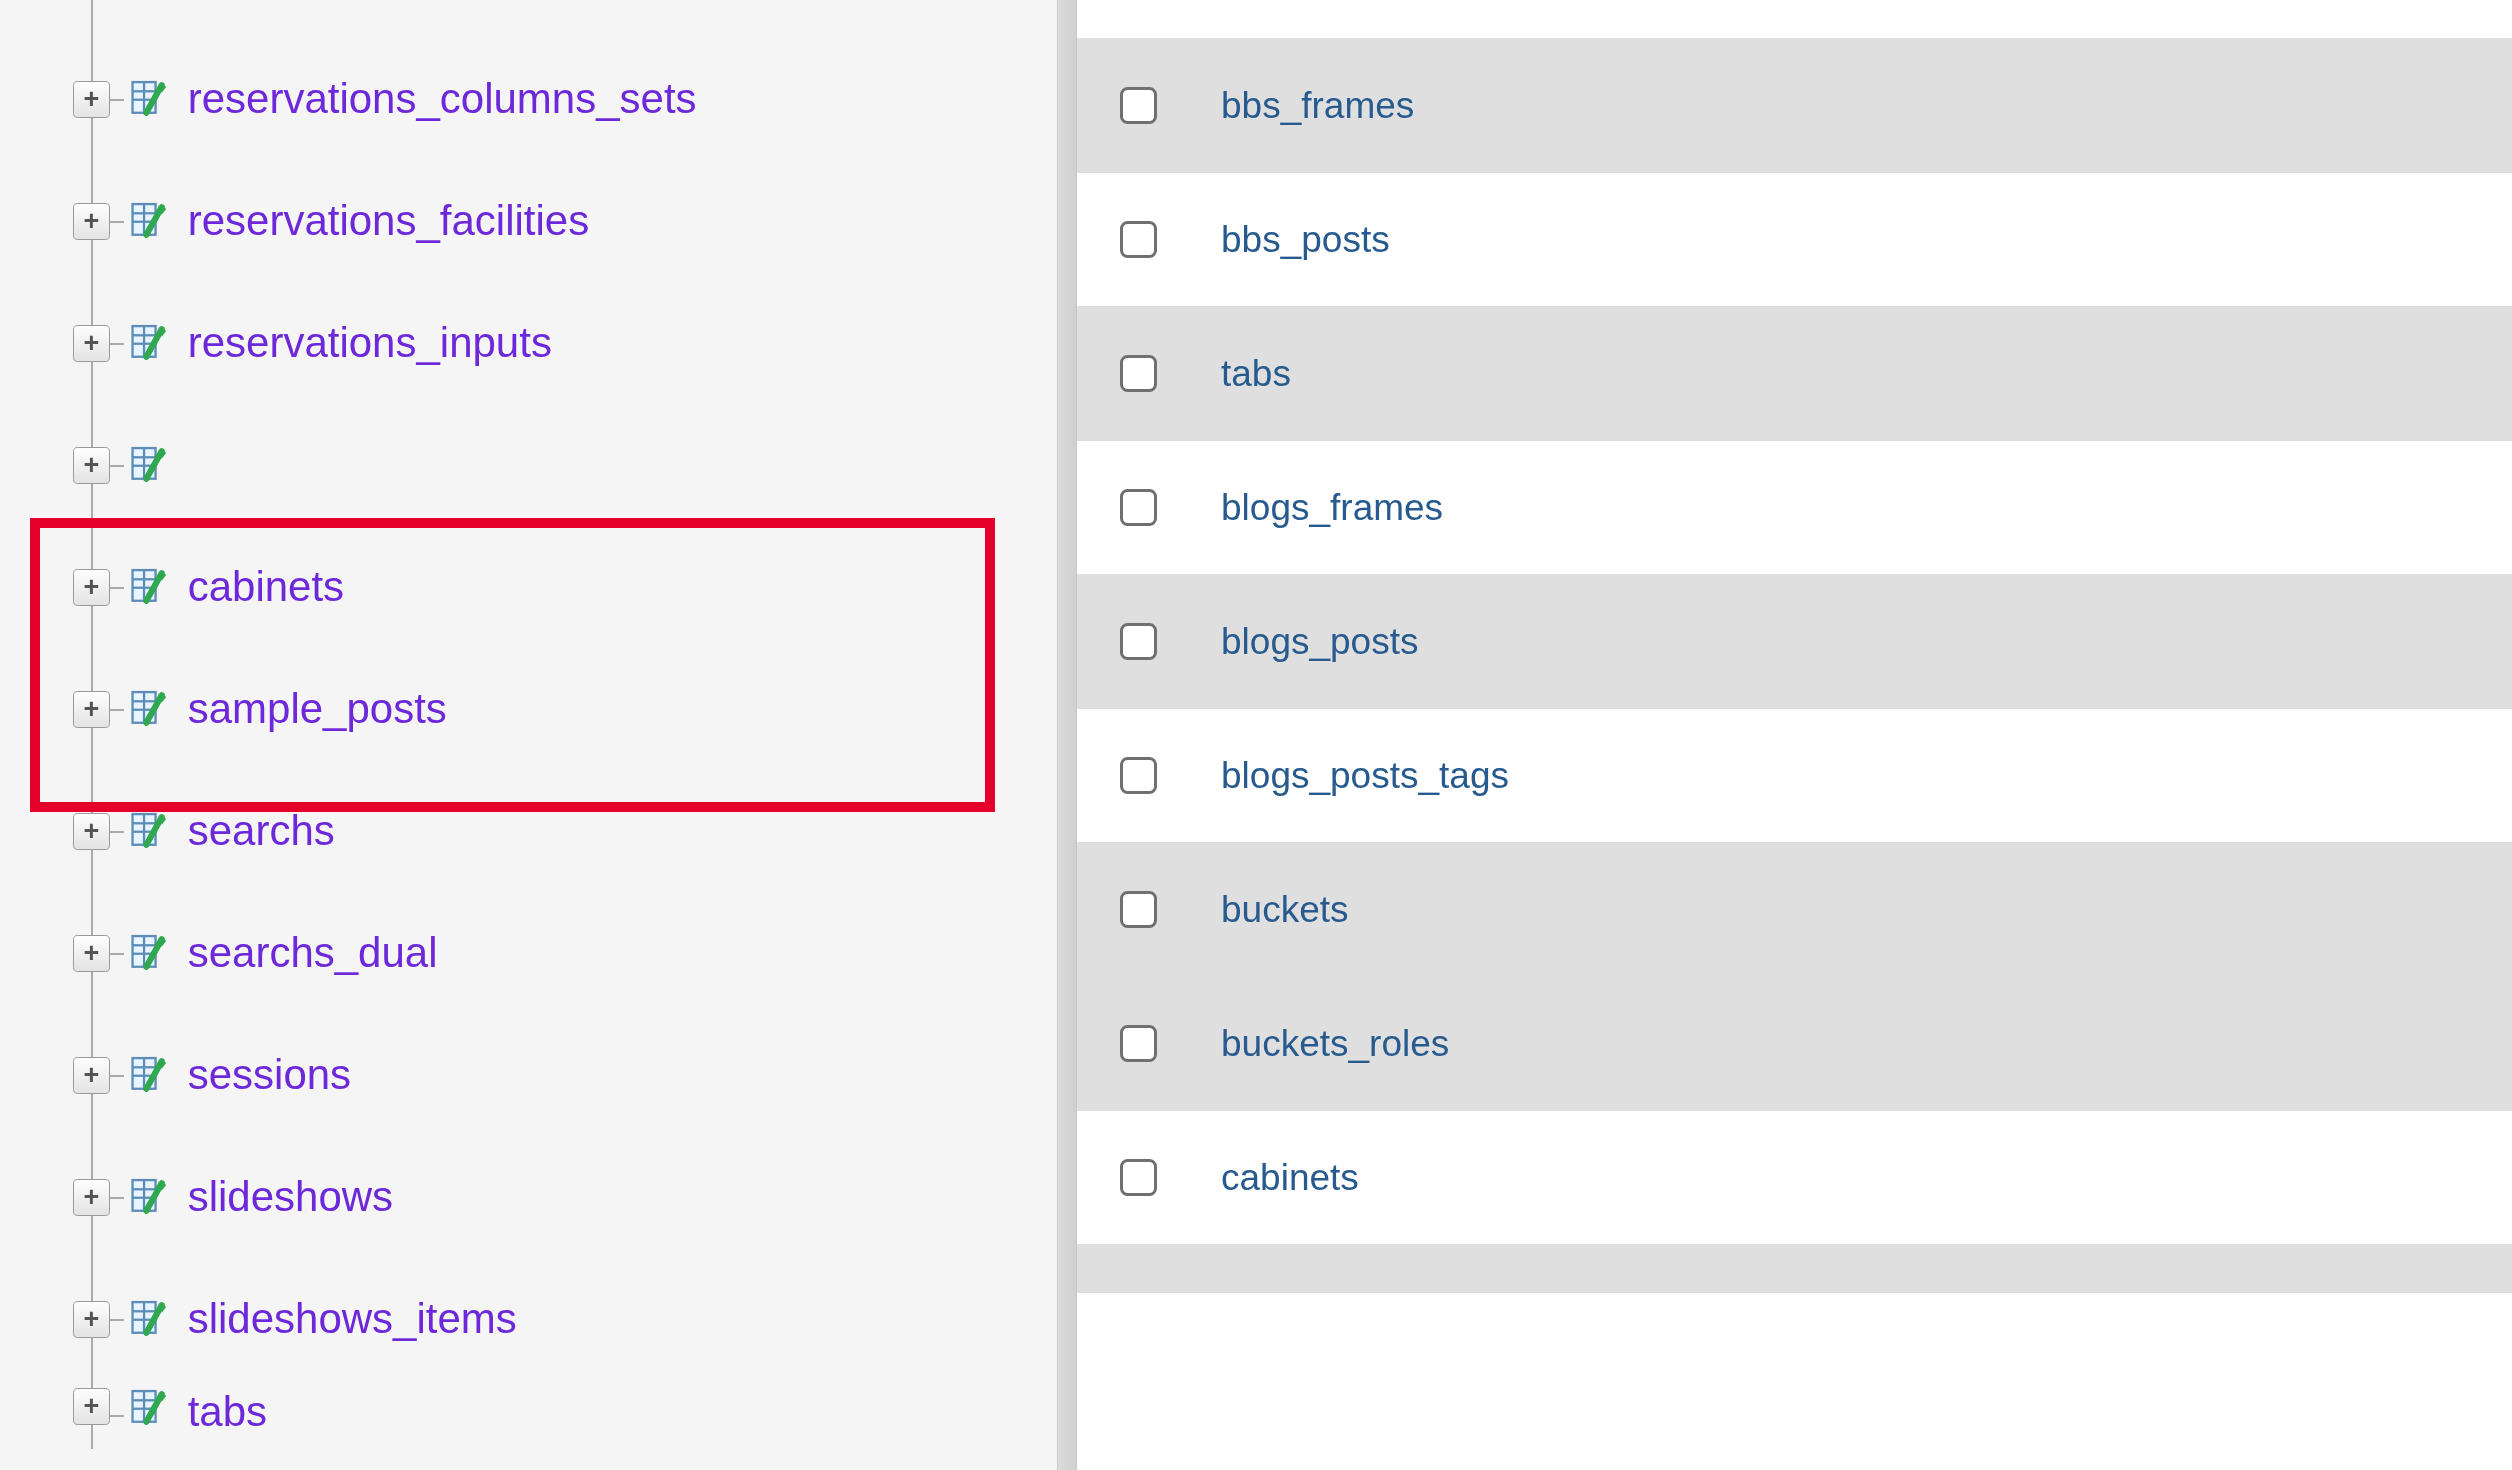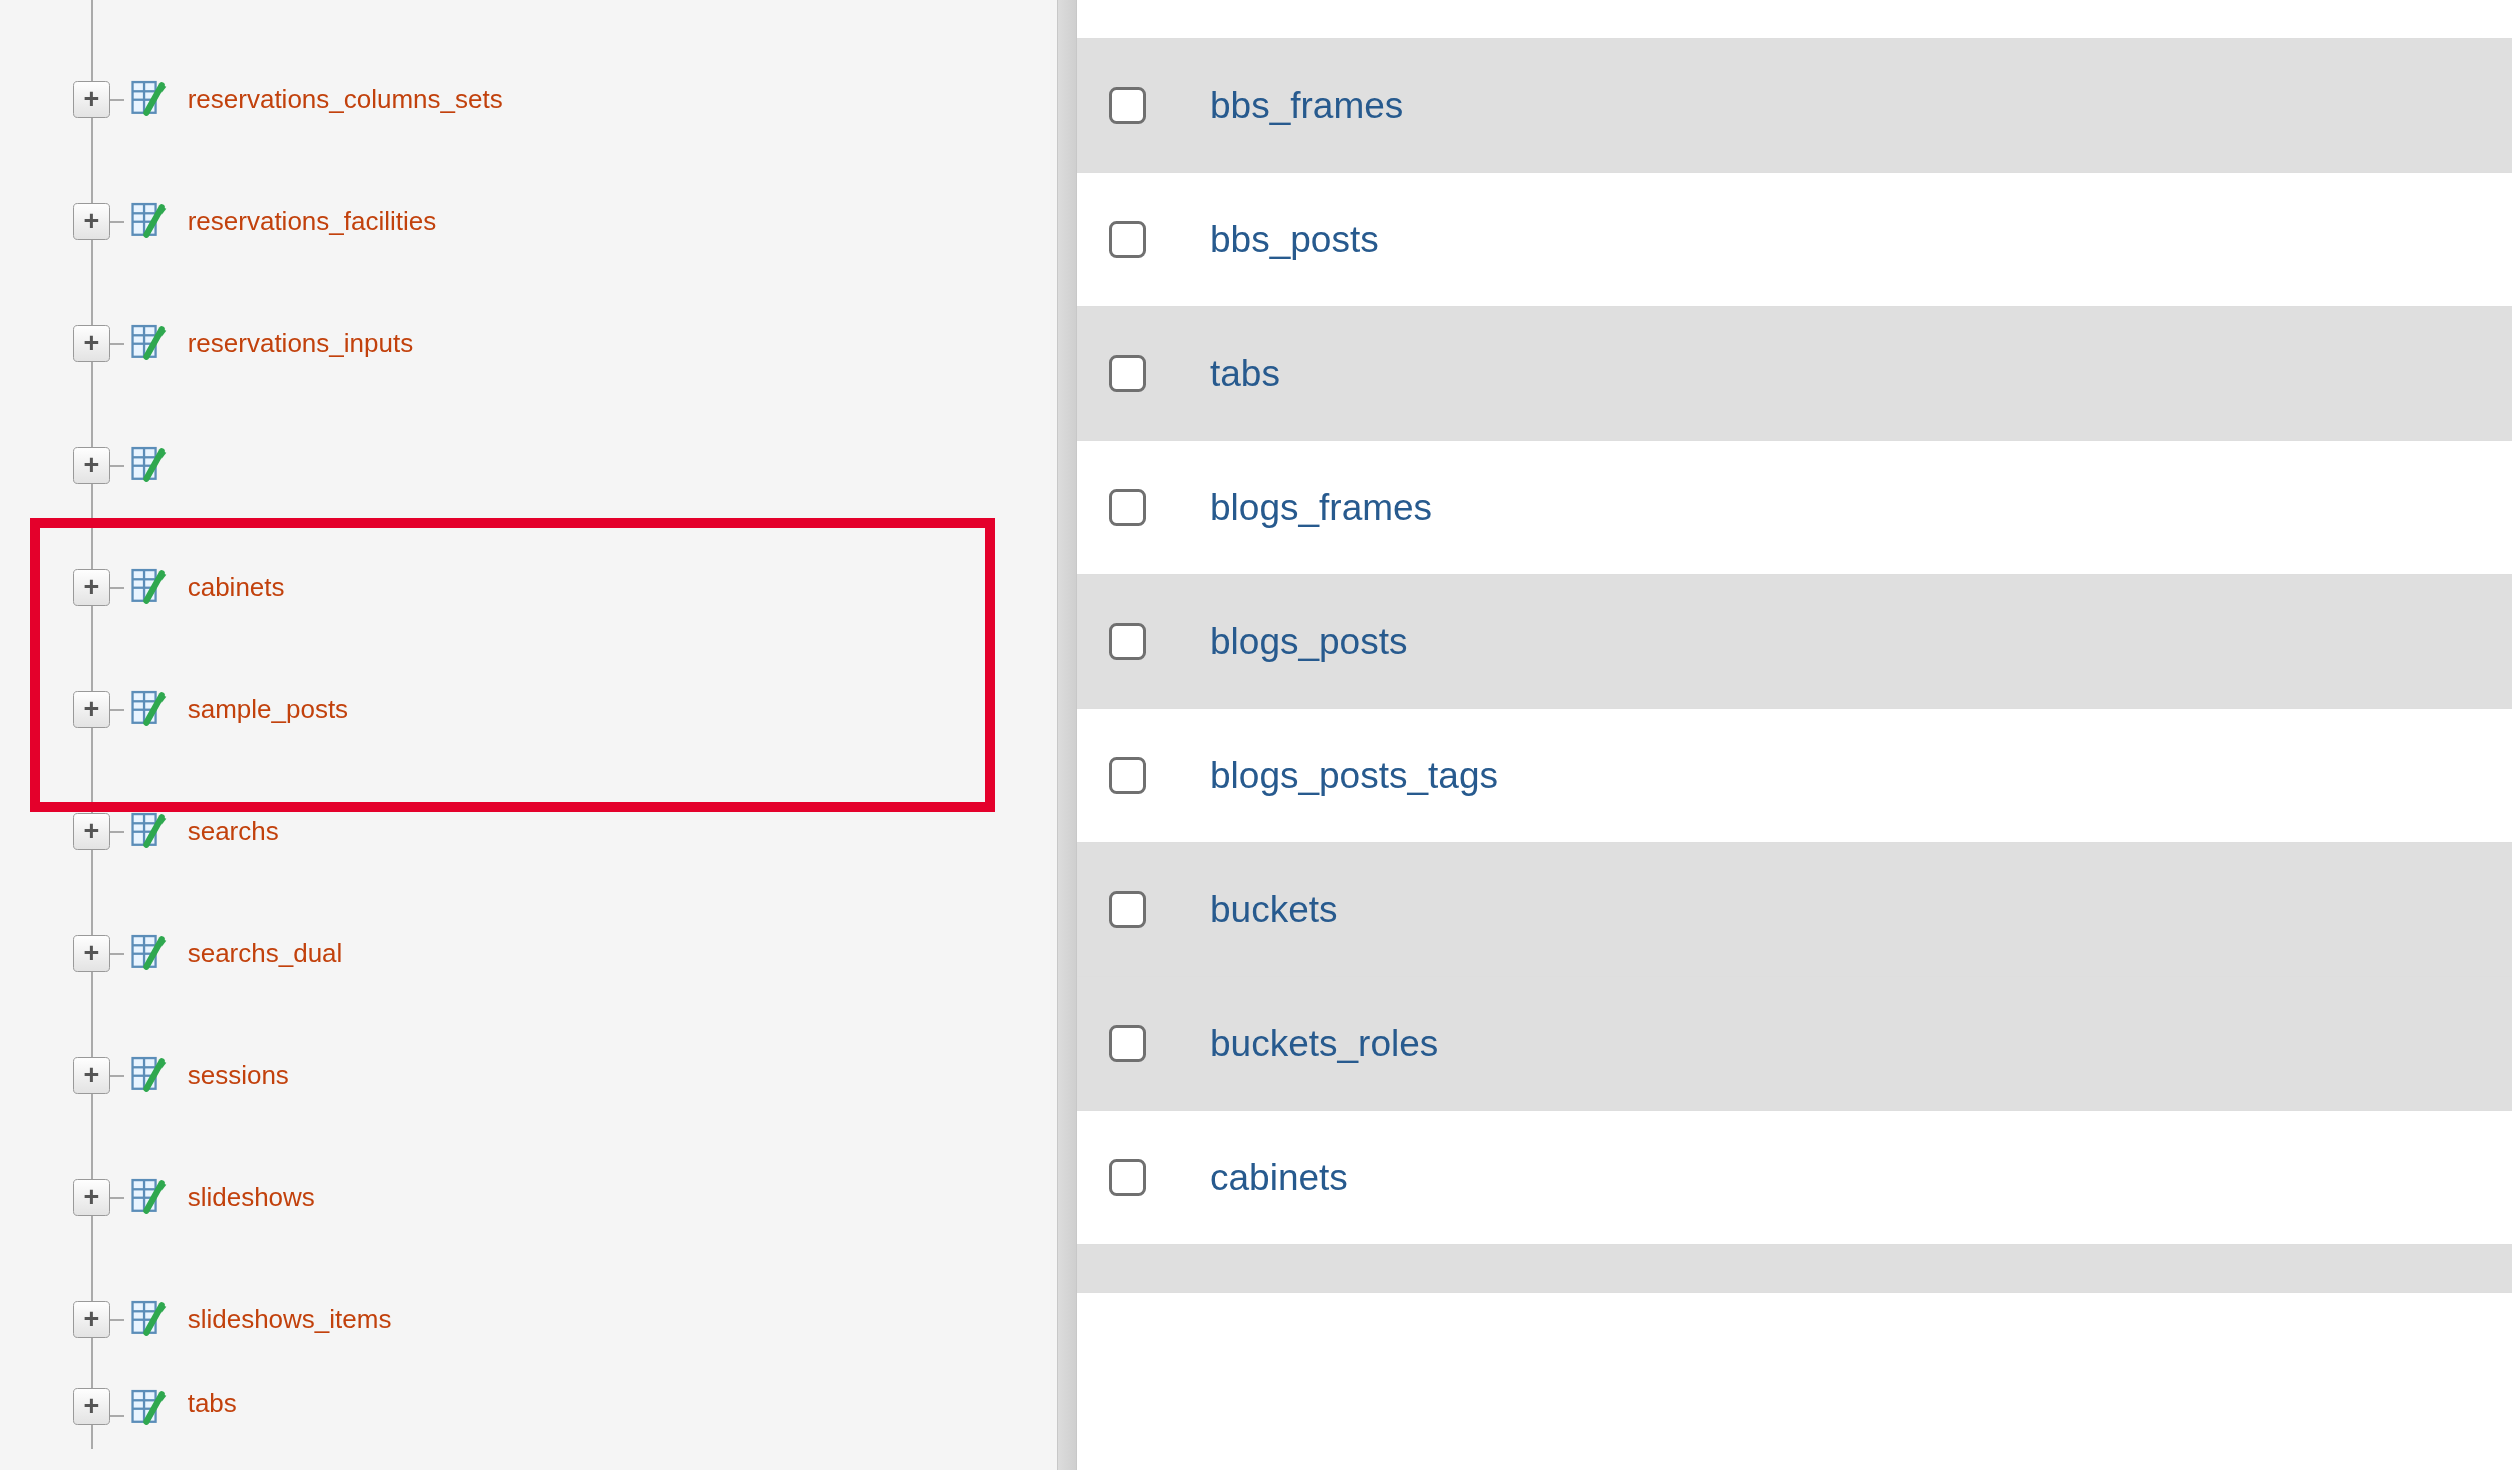--- a/index.html
+++ b/index.html
@@ -77,22 +77,22 @@
   }
   .table-icon {
     width: 43px;
     height: 40px;
     margin-left: 21px;
     flex-shrink: 0;
     z-index: 2;
   }
   .tree-label {
     margin-left: 13.7px;
-    color: #c2410c;
-    font-size: 26px;
+    color: #6d28d9;
+    font-size: 42px;
     white-space: nowrap;
     cursor: pointer;
   }
   .hl-box {
     position: absolute;
     border: 10.7px solid #e4002b;
     left: 30px;
     width: 965px;
     pointer-events: none;
     z-index: 5;
@@ -114,21 +114,21 @@
     background: #fff;
     overflow: hidden;
   }
   .list {
     list-style: none;
   }
   .list-row {
     display: flex;
     align-items: center;
     height: 134px;
-    padding-left: 32px;
+    padding-left: 43px;
     border-top: 1.5px solid #dedede;
     cursor: pointer;
   }
   .list-row.odd { background: #dfdfdf; }
   .list-row.first-partial { margin-top: -96px; border-top: none;}
   .list-row.last-partial { border-bottom: 1.5px solid #dedede; height: 49px;}
   .chk {
     width: 37px;
     height: 37px;
     border: 3px solid #707070;

